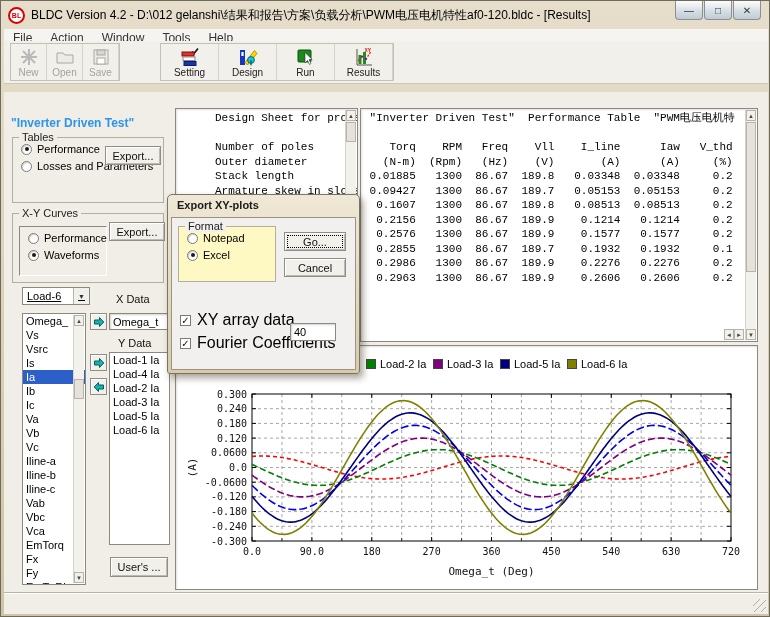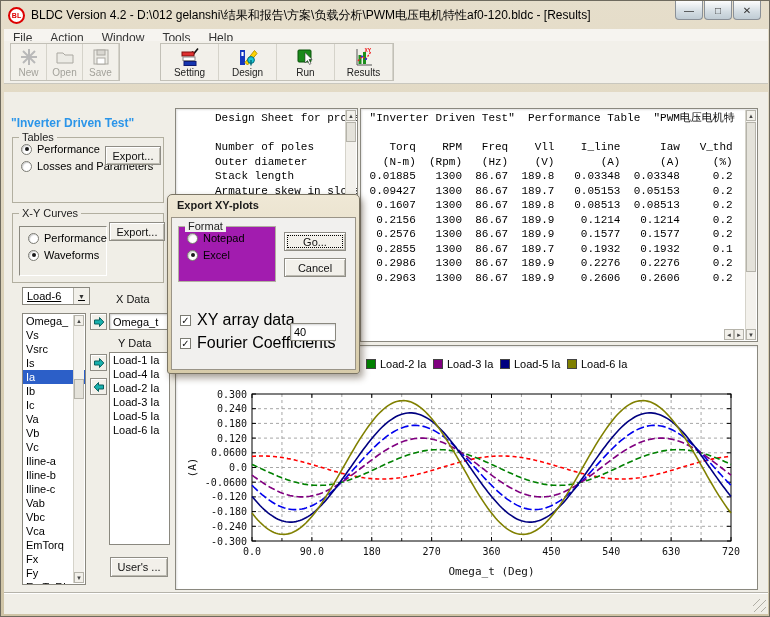--- a/index.html
+++ b/index.html
@@ -470,21 +470,21 @@
   </div>
 
   <div class="statusbar">
     <span style="font-size:11px;padding-left:6px;"></span>
     <div class="grip"></div>
   </div>
 
   <div class="dialog">
     <div class="dialog-title">Export XY-plots</div>
     <div class="dialog-body">
-      <div class="groupbox" style="left:6px;top:8px;width:98px;height:56px;background:#a21caf;">
+      <div class="groupbox" style="left:6px;top:8px;width:98px;height:56px;background:#fef9c3;">
         <span class="gb-label" style="background:#f1f0ee;">Format</span>
         <div id="format-options">
             <div class="opt-row">
               <span class="radio"></span>
               <span class="opt-label">Notepad</span>
             </div>
             <div class="opt-row">
               <span class="radio on"></span>
               <span class="opt-label">Excel</span>
             </div>

